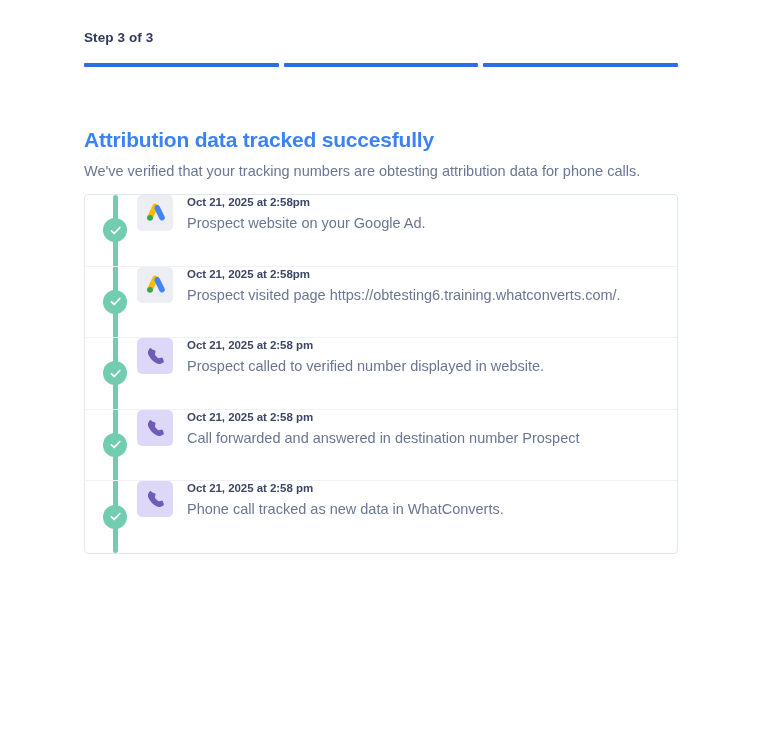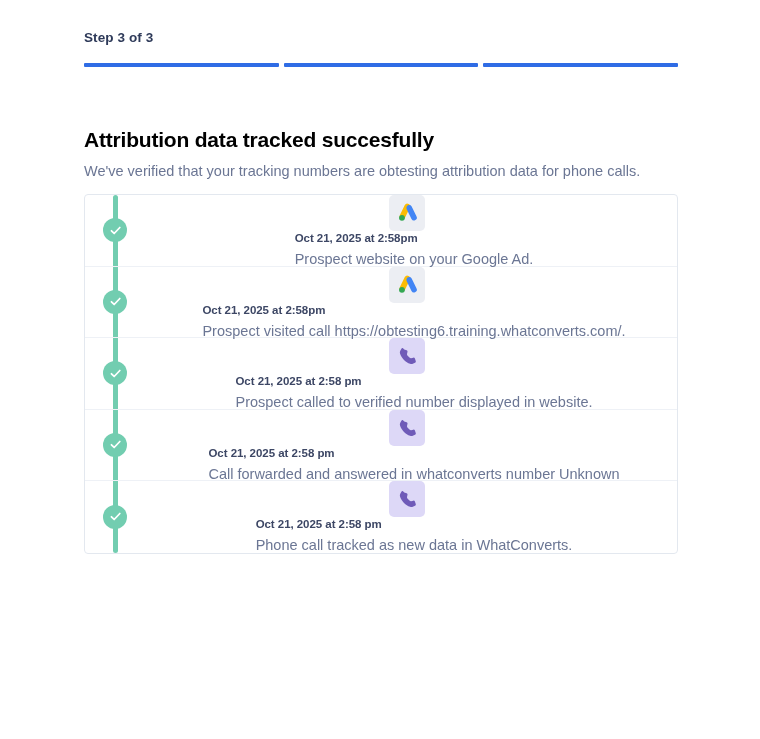--- a/index.html
+++ b/index.html
@@ -54,21 +54,21 @@
   .title-block {
     position: absolute;
     left: 84px;
     top: 126px;
     width: 610px;
   }
 
   .main-title {
     font-size: 21px;
     font-weight: bold;
-    color: #000000;
+    color: #3b82f6;
     line-height: 28px;
     letter-spacing: -0.2px;
   }
 
   .subtitle {
     margin-top: 7px;
     font-size: 14.5px;
     color: #6b7694;
     line-height: 20px;
   }
@@ -91,25 +91,23 @@
     top: 0;
     bottom: 0;
     width: 5px;
     background: #72cdb0;
     border-radius: 3px;
   }
 
   .timeline-row {
     position: relative;
     display: flex;
-    align-items: center;
     height: 71.5px;
     padding-left: 52px;
     border-bottom: 1px solid #eef1f6;
-    flex-direction: column;
   }
 
   .timeline-row:last-child { border-bottom: none; }
 
   .check-dot {
     position: absolute;
     left: 18px;
     top: 50%;
     transform: translateY(-50%);
     width: 24px;
@@ -223,21 +221,21 @@
           </div>
           <div class="row-icon google">
             <svg width="22" height="22" viewBox="0 0 24 24" aria-hidden="true">
               <path d="M9.6 3.4 L4.4 14.0 a3.1 3.1 0 0 0 5.4 3.1 L15.0 6.5 a3.1 3.1 0 0 0 -5.4 -3.1 Z" fill="#fbbc04"></path>
               <path d="M14.4 3.4 a3.1 3.1 0 0 0 -2.7 4.6 l5.2 10.6 a3.1 3.1 0 0 0 5.4 -3.1 L17.1 5.0 a3.1 3.1 0 0 0 -2.7 -1.6 Z" fill="#4285f4"></path>
               <circle cx="6.5" cy="17.3" r="3.2" fill="#34a853"></circle>
             </svg>
           </div>
           <div class="row-text">
             <div class="row-time">Oct 21, 2025 at 2:58pm</div>
-            <div class="row-desc">Prospect visited call https://obtesting6.training.whatconverts.com/.</div>
+            <div class="row-desc">Prospect visited page https://obtesting6.training.whatconverts.com/.</div>
           </div>
         </div>
         <div class="timeline-row">
           <div class="check-dot">
             <svg width="13" height="13" viewBox="0 0 24 24" aria-hidden="true">
               <path d="M20 6.5 L9.5 17.5 L4.5 12.5" fill="none" stroke="#ffffff" stroke-width="3.2" stroke-linecap="round" stroke-linejoin="round"></path>
             </svg>
           </div>
           <div class="row-icon phone">
             <svg width="20" height="20" viewBox="0 0 24 24" aria-hidden="true">
@@ -255,21 +253,21 @@
               <path d="M20 6.5 L9.5 17.5 L4.5 12.5" fill="none" stroke="#ffffff" stroke-width="3.2" stroke-linecap="round" stroke-linejoin="round"></path>
             </svg>
           </div>
           <div class="row-icon phone">
             <svg width="20" height="20" viewBox="0 0 24 24" aria-hidden="true">
               <path d="M7.2 2.6c-.8-.3-1.7.1-2.1.9L3.8 6.1c-.5 1-.5 2.2-.1 3.3 1 2.7 2.6 5.2 4.7 7.3 2.1 2.1 4.6 3.7 7.3 4.7 1.1.4 2.3.4 3.3-.1l2.6-1.3c.8-.4 1.2-1.3.9-2.1l-1-2.9c-.3-.8-1.1-1.2-1.9-1l-2.7.6c-.6.1-1.2-.1-1.6-.5l-2.8-2.8c-.4-.4-.6-1-.5-1.6l.6-2.7c.2-.8-.2-1.6-1-1.9l-2.9-1z" fill="#6f5bb8"></path>
             </svg>
           </div>
           <div class="row-text">
             <div class="row-time">Oct 21, 2025 at 2:58 pm</div>
-            <div class="row-desc">Call forwarded and answered in whatconverts number Unknown</div>
+            <div class="row-desc">Call forwarded and answered in destination number Prospect</div>
           </div>
         </div>
         <div class="timeline-row">
           <div class="check-dot">
             <svg width="13" height="13" viewBox="0 0 24 24" aria-hidden="true">
               <path d="M20 6.5 L9.5 17.5 L4.5 12.5" fill="none" stroke="#ffffff" stroke-width="3.2" stroke-linecap="round" stroke-linejoin="round"></path>
             </svg>
           </div>
           <div class="row-icon phone">
             <svg width="20" height="20" viewBox="0 0 24 24" aria-hidden="true">

